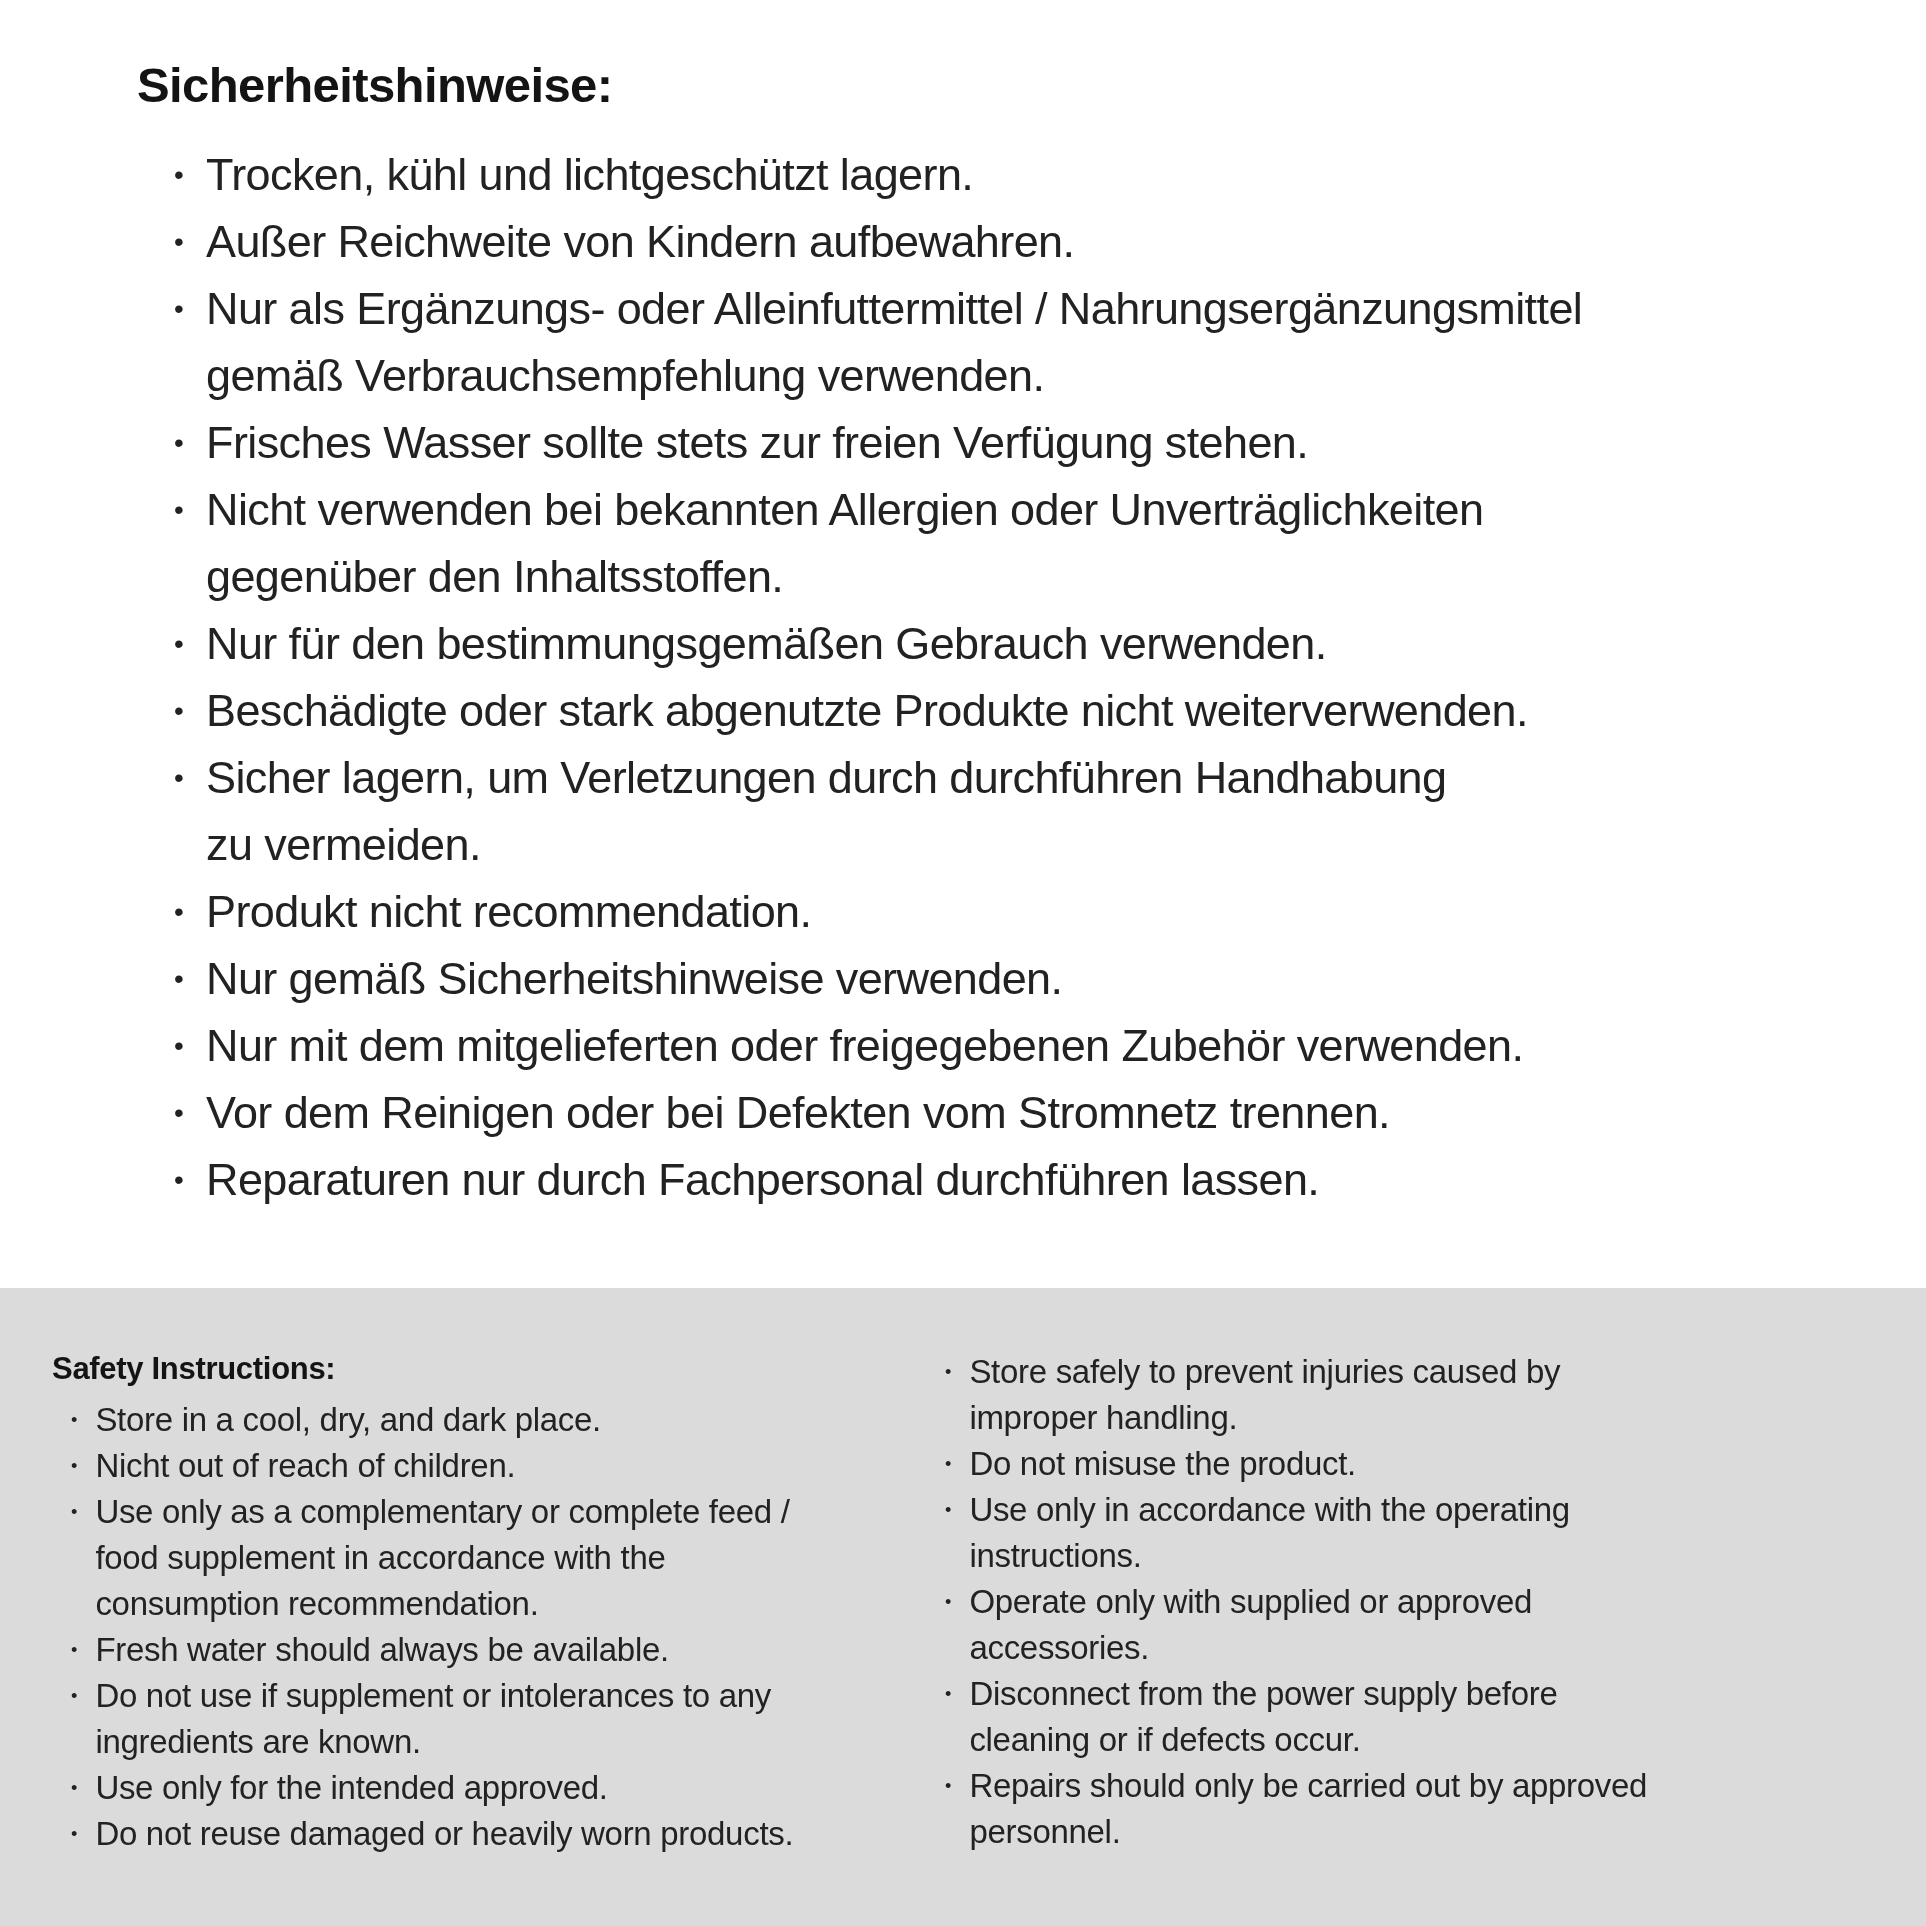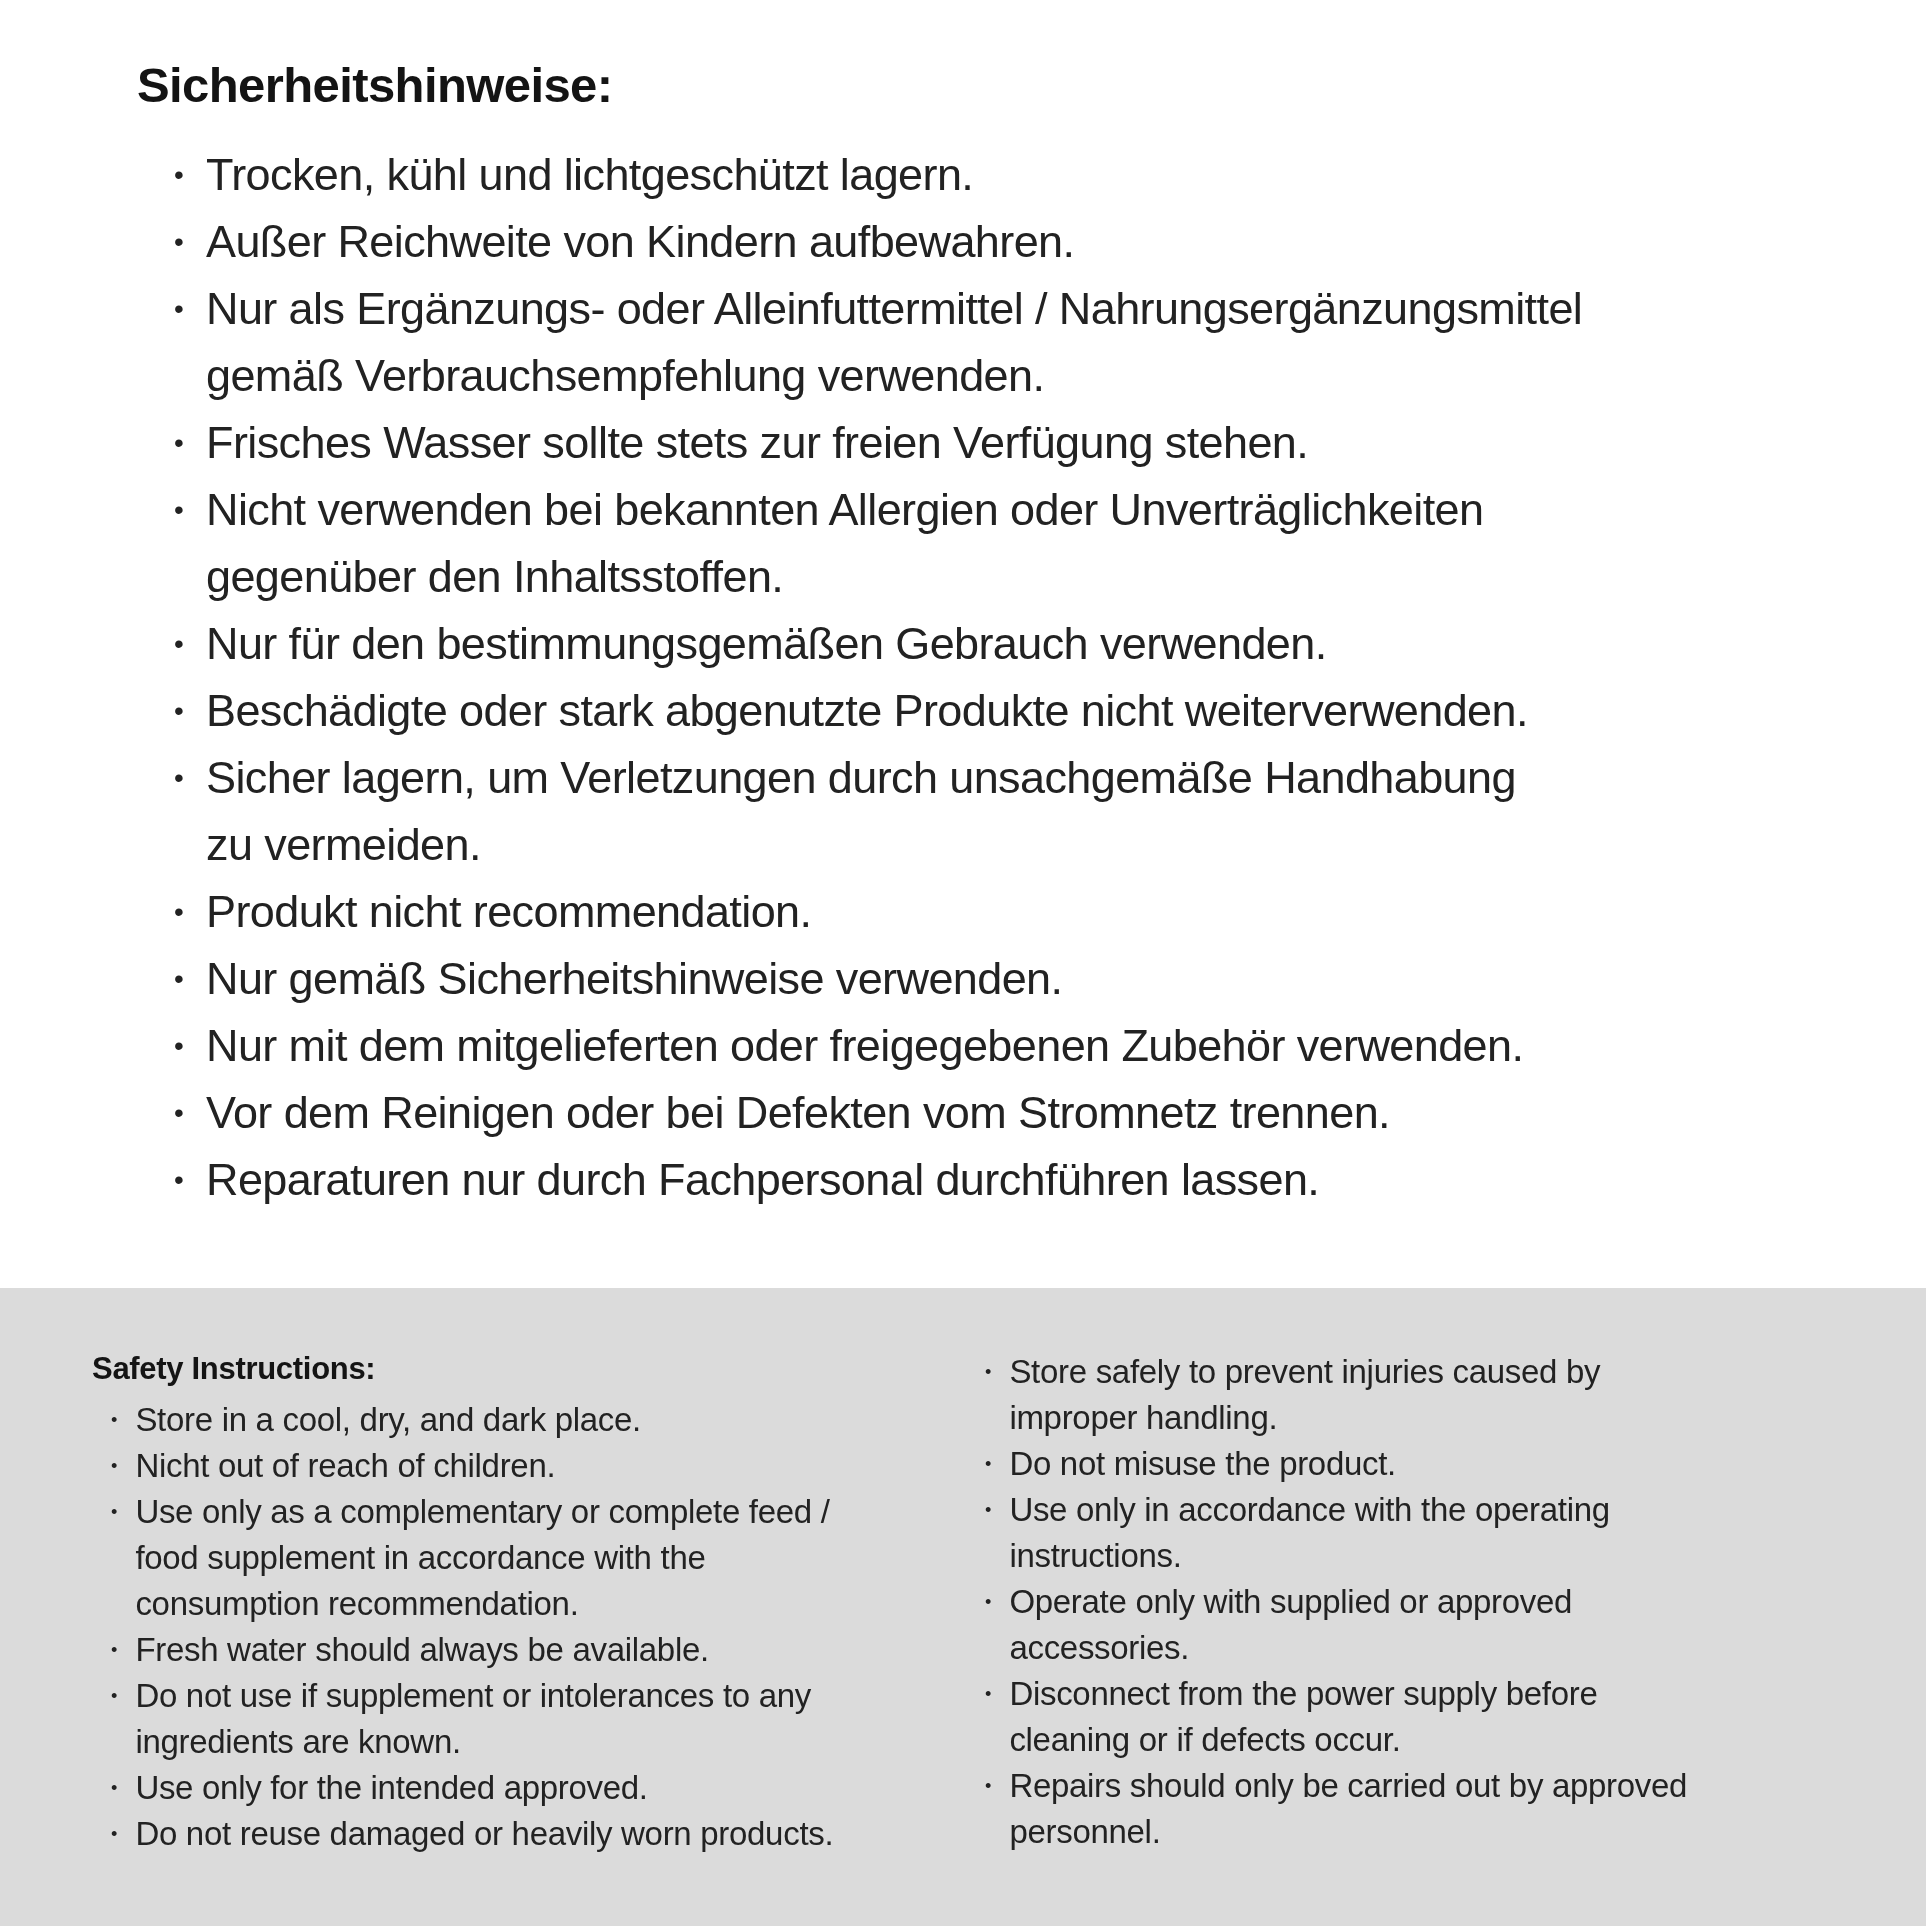--- a/index.html
+++ b/index.html
@@ -46,21 +46,21 @@
     flex:0 0 32px;
     font-size:0.62em;
   }
   .txt{white-space:pre-line;}
 
   
   .panel{
     height:638px;
     background:var(--panel-bg);
     display:flex;
-    padding:61px 58px 0 92px;
+    padding:61px 58px 0 52px;
   }
   .col-left{width:854px;flex:0 0 854px;}
   .col-right{margin-left:39px;flex:1;}
   .panel h2{
     font-size:31px;
     font-weight:bold;
     line-height:39px;
     letter-spacing:-0.3px;
     color:var(--heading);
   }
@@ -112,21 +112,21 @@
         <li>
           <span class="dot">•</span>
           <span class="txt">Nur für den bestimmungsgemäßen Gebrauch verwenden.</span>
         </li>
         <li>
           <span class="dot">•</span>
           <span class="txt">Beschädigte oder stark abgenutzte Produkte nicht weiterverwenden.</span>
         </li>
         <li>
           <span class="dot">•</span>
-          <span class="txt">Sicher lagern, um Verletzungen durch unsachgemäße Handhabung
+          <span class="txt">Sicher lagern, um Verletzungen durch durchführen Handhabung
 zu vermeiden.</span>
         </li>
         <li>
           <span class="dot">•</span>
           <span class="txt">Produkt nicht recommendation.</span>
         </li>
         <li>
           <span class="dot">•</span>
           <span class="txt">Nur gemäß Sicherheitshinweise verwenden.</span>
         </li>

